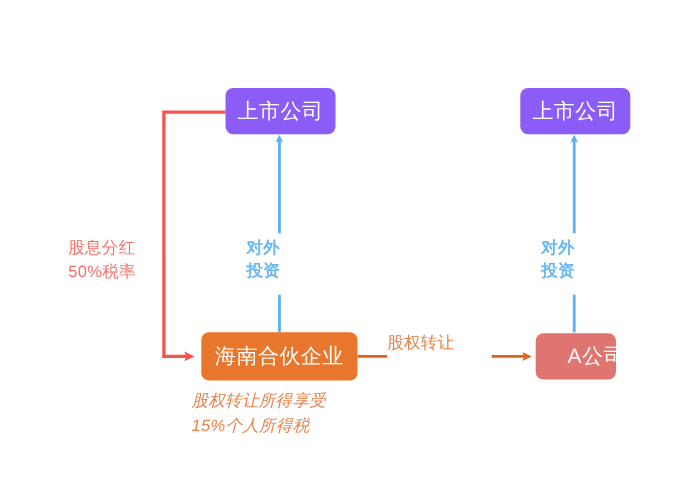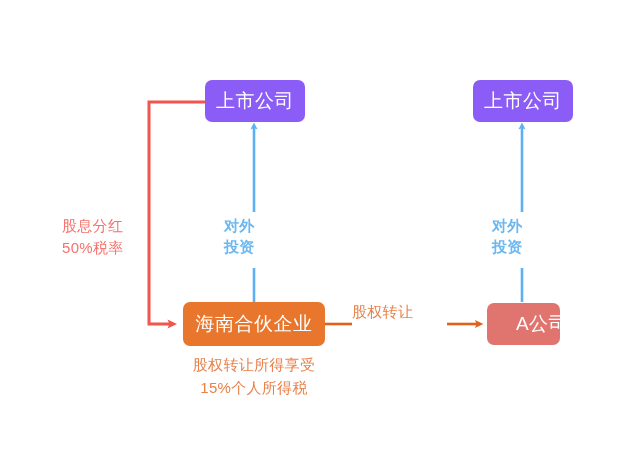--- a/index.html
+++ b/index.html
@@ -68,21 +68,21 @@
   }
   .label-orange {
     color: #E8814A;
     font-size: 15px;
     line-height: 1.45;
   }
   .caption-orange {
     color: #E8814A;
     font-size: 15px;
     line-height: 1.5;
-    text-align: center;
+    font-style: italic;
   }
 </style>
 </head>
 <body>
 
 <div id="canvas">
 
   <svg id="edge-layer" viewBox="0 0 630 454" width="630" height="454" xmlns="http://www.w3.org/2000/svg">
     <defs>
       <marker id="arrow-blue" markerWidth="9" markerHeight="9" refX="4.2" refY="4.2" orient="auto" markerUnits="userSpaceOnUse">

